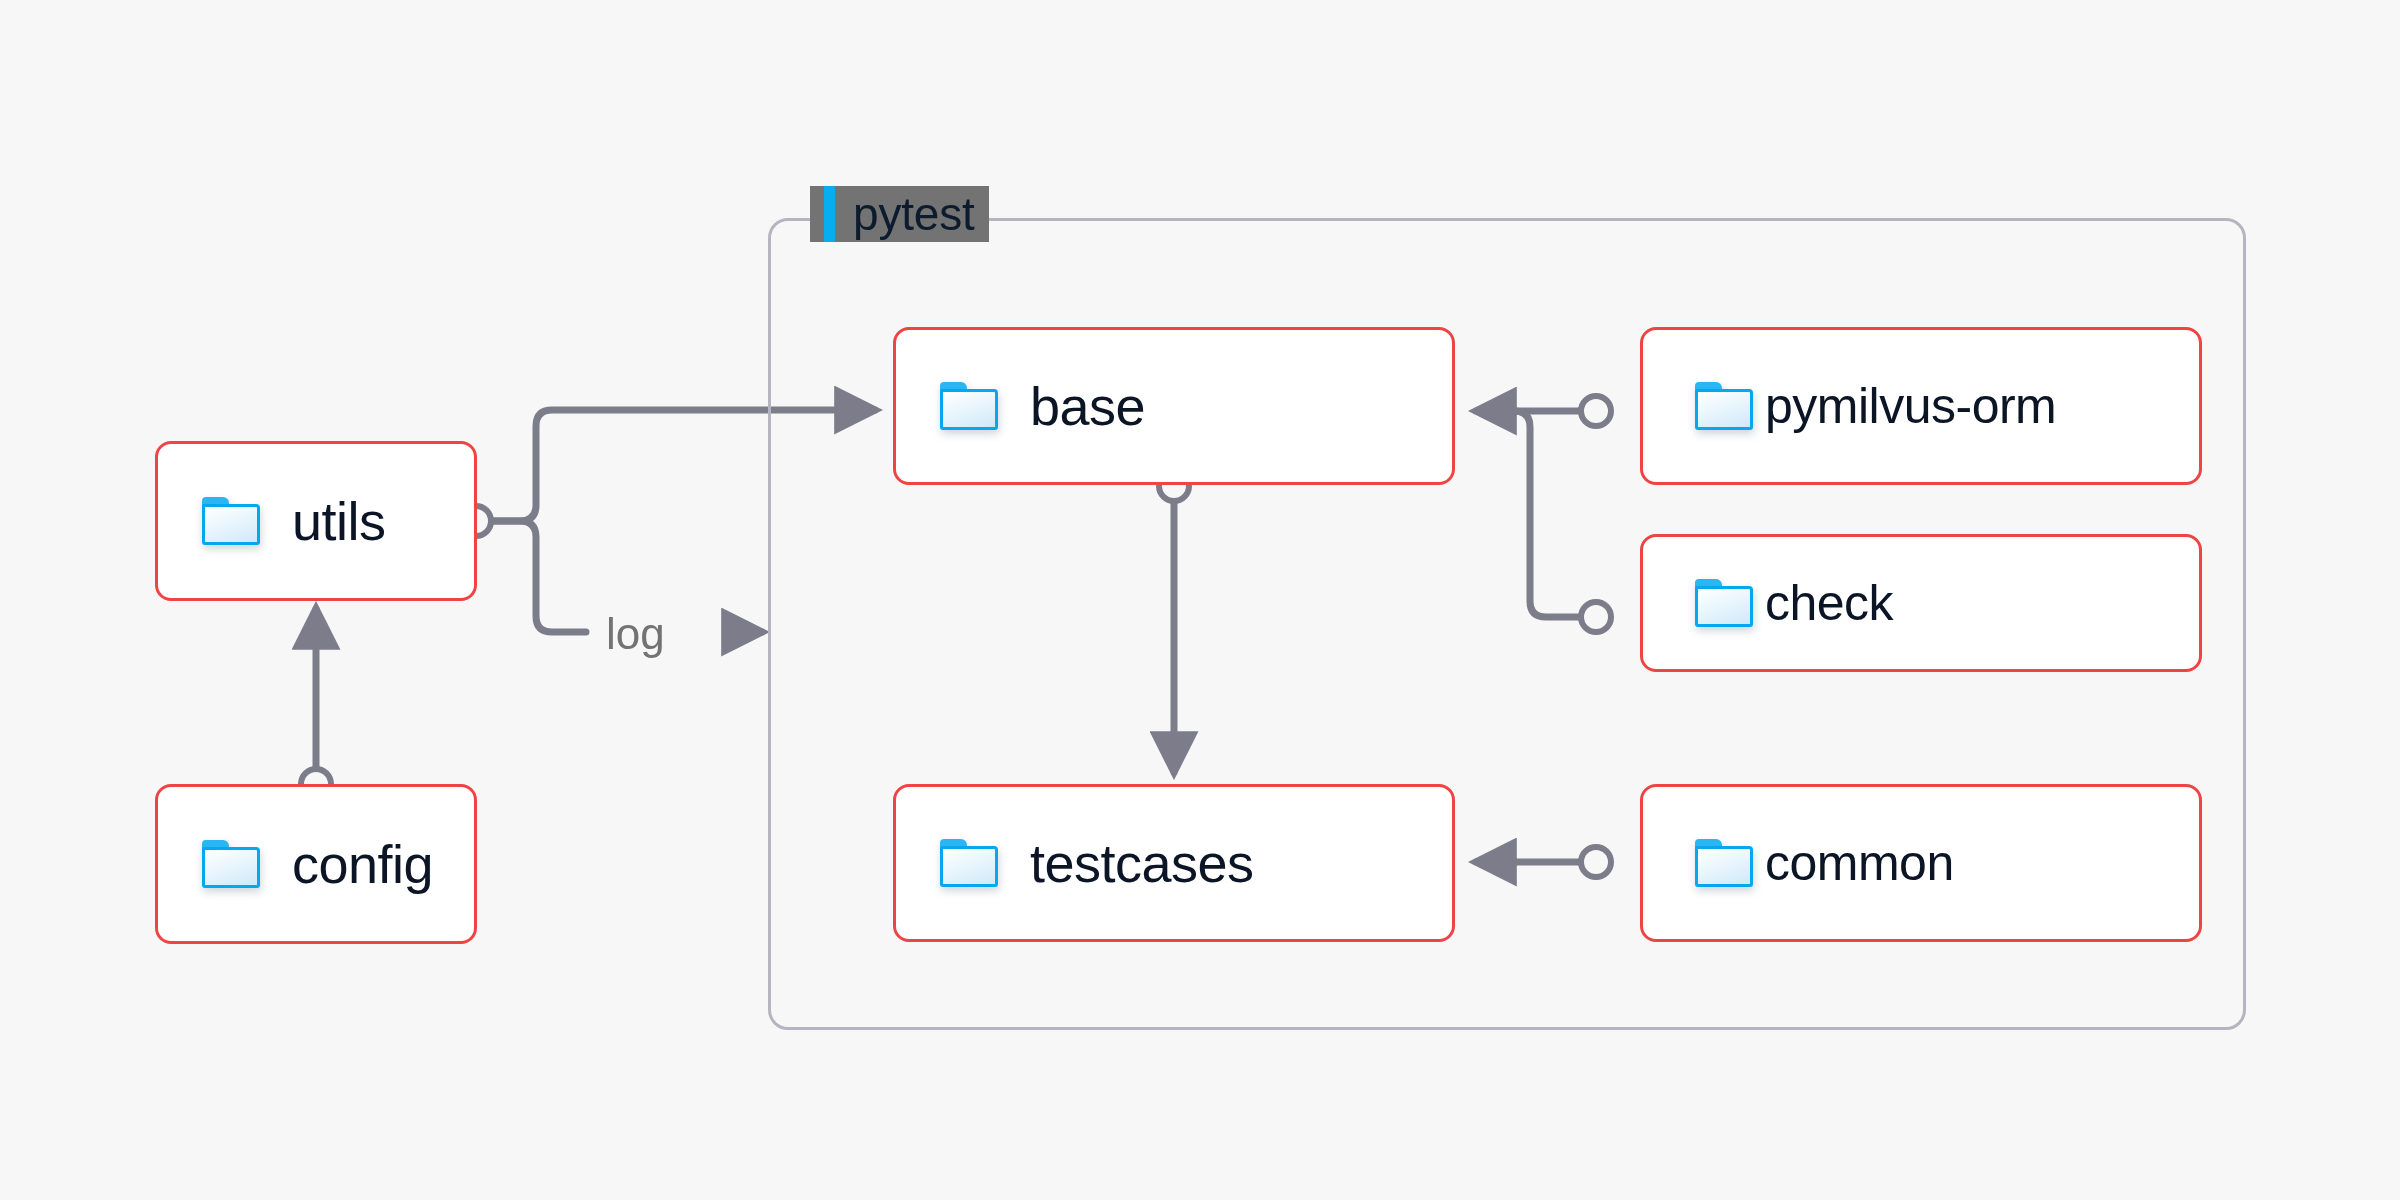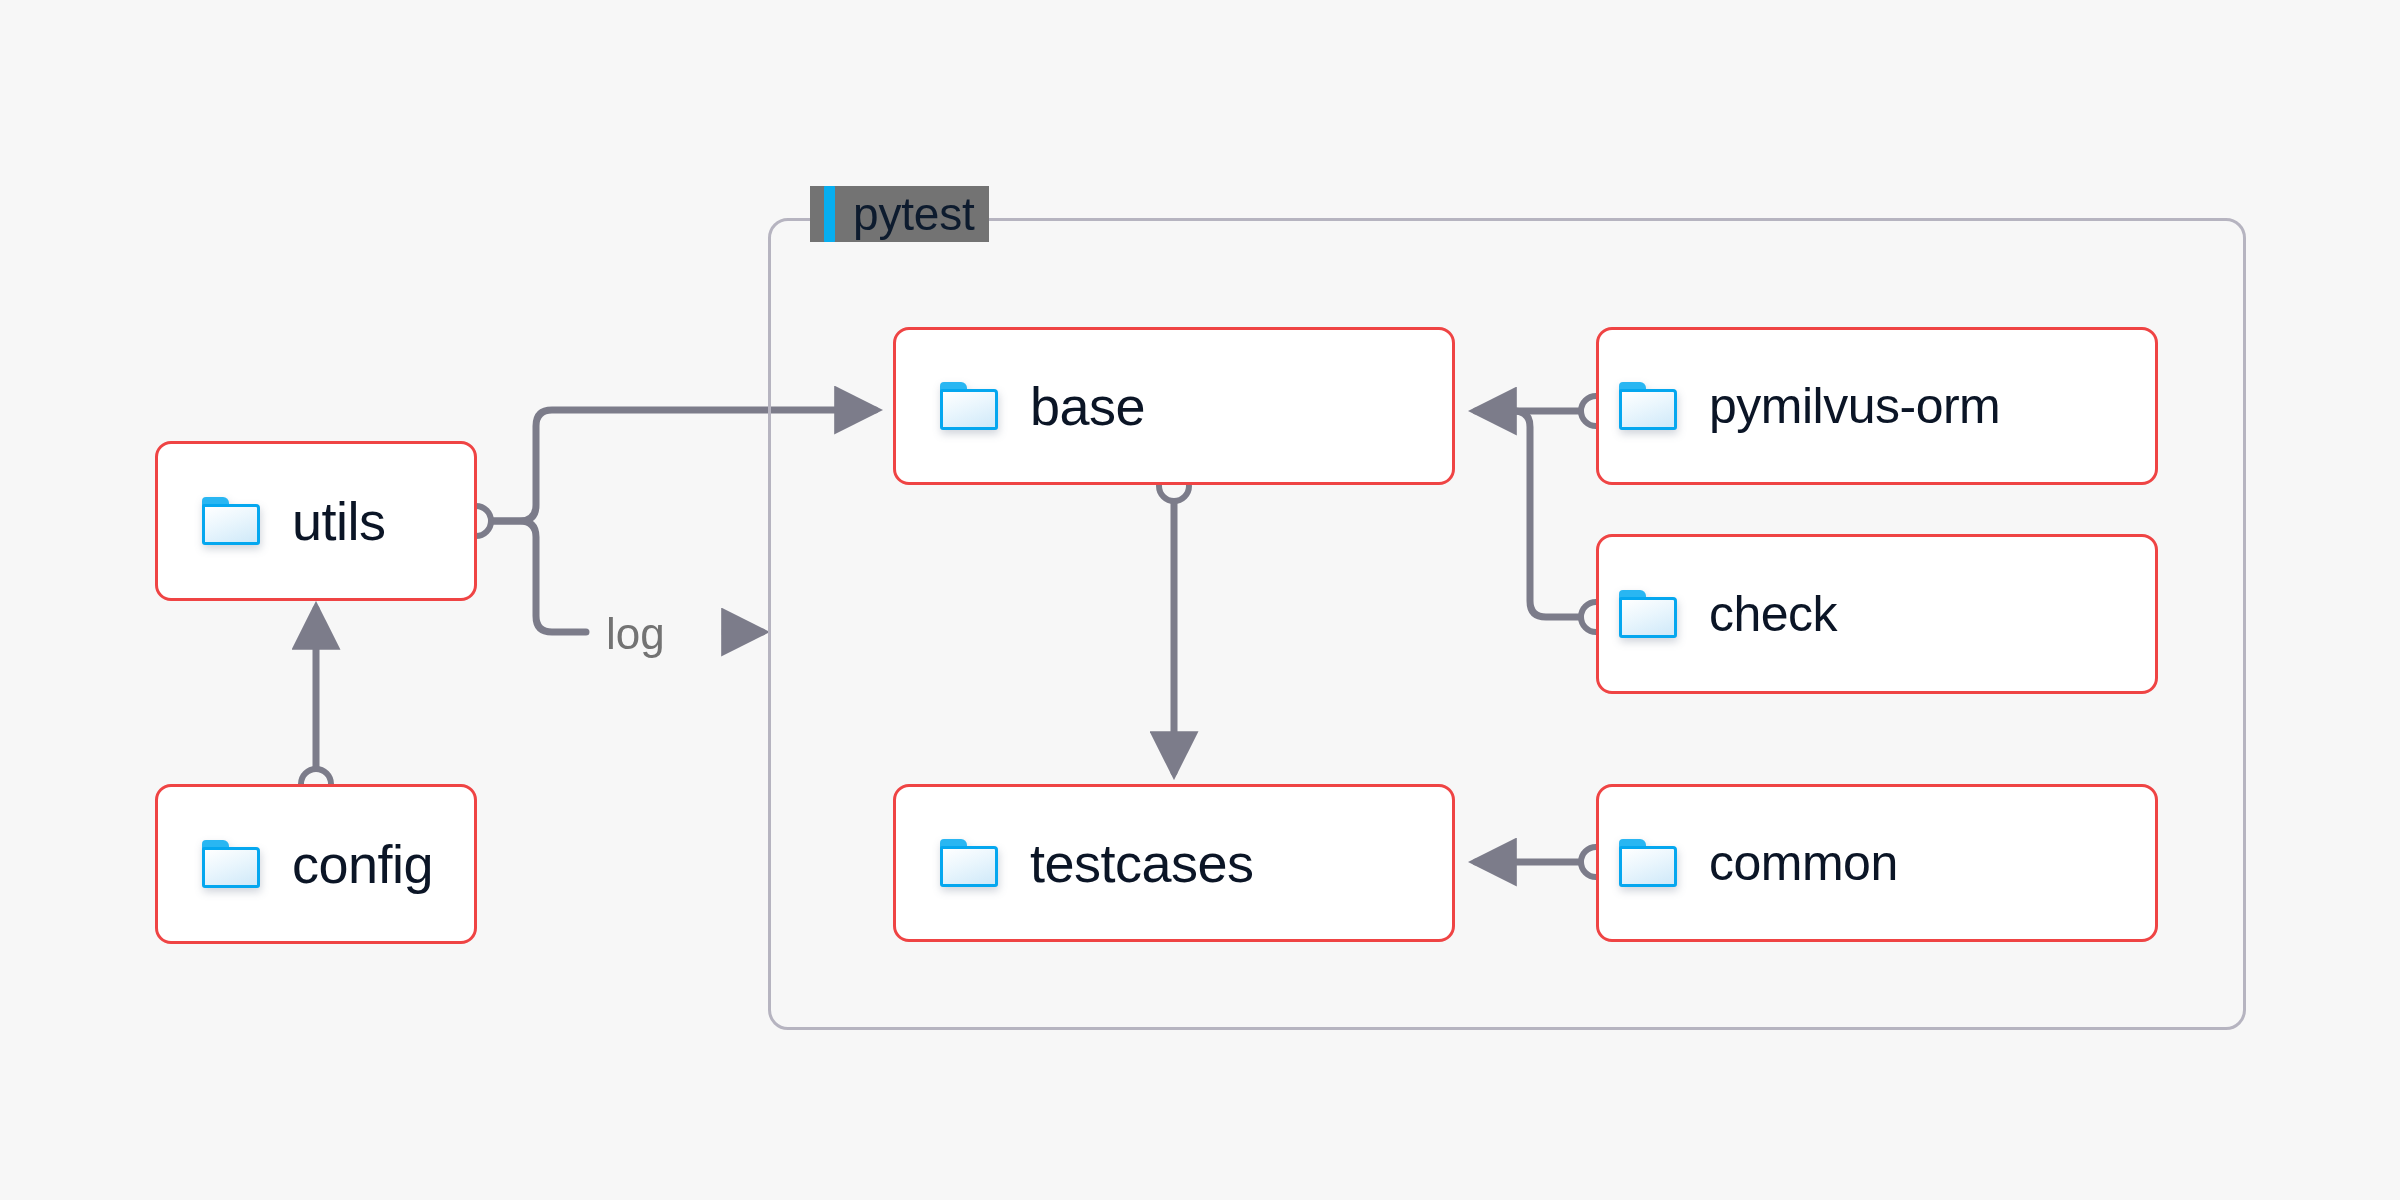--- a/index.html
+++ b/index.html
@@ -67,21 +67,21 @@
     padding-left: 44px;
     gap: 32px;
   }
   .node .label {
     font-size: 54px;
     color: #0b1526;
     letter-spacing: -0.5px;
     line-height: 1;
     white-space: nowrap;
   }
-  .node.small { padding-left: 20px; gap: 32px; }
+  .node.small { padding-left: 52px; gap: 12px; margin-left: 44px; }
   .node.small .label { font-size: 50px; }
 
   
   .folder {
     position: relative;
     width: 58px;
     height: 48px;
     flex: 0 0 auto;
     filter: drop-shadow(1px 4px 4px rgba(40,60,90,0.22));
   }
@@ -196,21 +196,21 @@
   </div>
 
   <div class="node small" style="left:1596px; top:327px; width:562px; height:158px;">
     <span class="folder">
       <span class="tab"></span>
         <span class="body"></span>
     </span>
     <span class="label">pymilvus-orm</span>
   </div>
 
-  <div class="node small" style="left:1596px; top:534px; width:562px; height:160px;">
+  <div class="node small" style="left:1596px; top:534px; width:562px; height:138px;">
     <span class="folder">
       <span class="tab"></span>
         <span class="body"></span>
     </span>
     <span class="label">check</span>
   </div>
 
   <div class="node small" style="left:1596px; top:784px; width:562px; height:158px;">
     <span class="folder">
       <span class="tab"></span>

